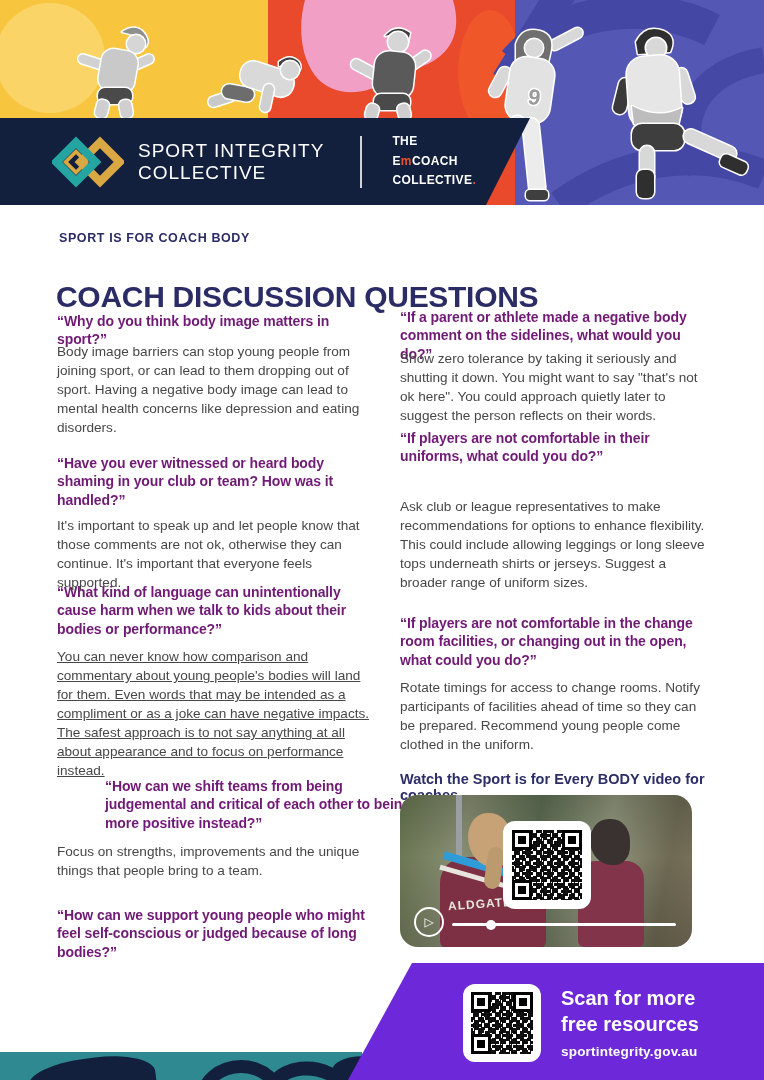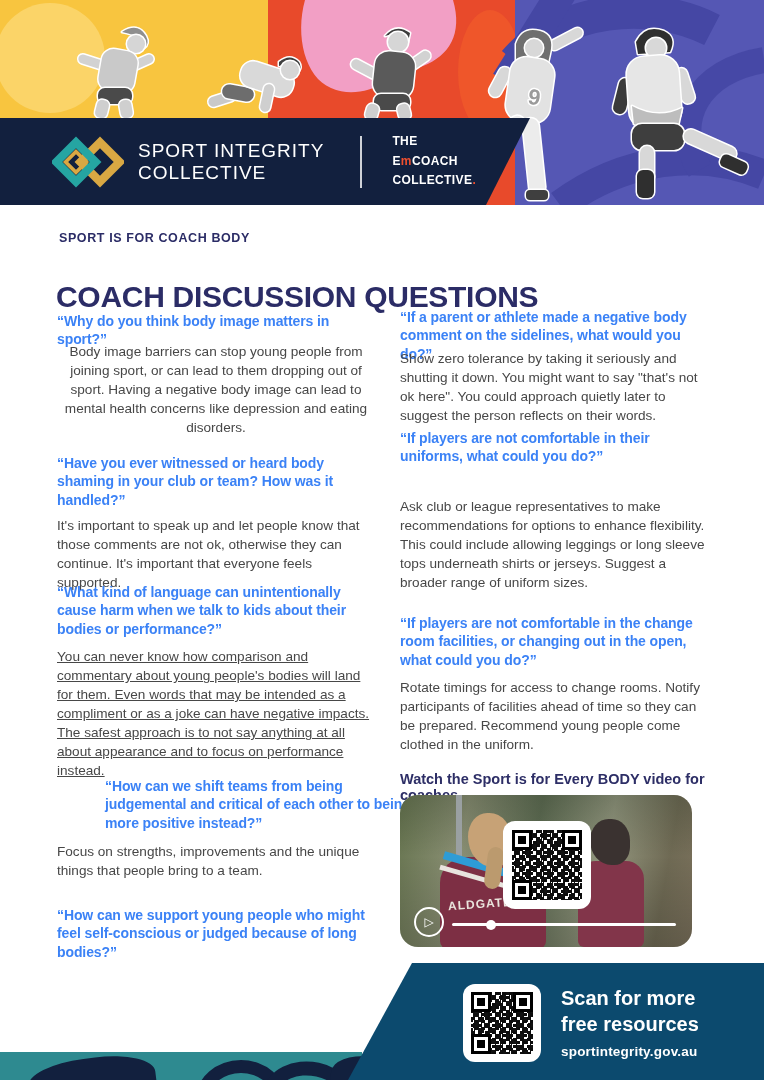--- a/index.html
+++ b/index.html
@@ -17,21 +17,21 @@
   .brand-name{color:#fff;font-weight:normal;font-size:19px;line-height:22px;letter-spacing:1px;}
   .band-divider{width:2px;height:52px;background:rgba(255,255,255,.8);margin:0 16px 0 22px;}
   .collective{color:#fff;font-weight:bold;font-size:12px;line-height:19.5px;letter-spacing:.4px;}
   .collective .accent{color:#F04F2E;}
 
   
   .eyebrow{color:#2B2C66;font-weight:bold;font-size:12.5px;letter-spacing:.6px;}
   .page-title{color:#2B2C66;font-weight:bold;font-size:30px;letter-spacing:-.3px;}
 
   
-  .q{color:#3b82f6;font-weight:bold;font-size:14px;line-height:1.32;letter-spacing:-.1px;}
+  .q{color:#701a75;font-weight:bold;font-size:14px;line-height:1.32;letter-spacing:-.1px;}
   .a{color:#474747;font-size:13.6px;line-height:1.4;}
   .a.muted{color:#5C5F8D;}
   .colL{left:57px;width:318px;}
   .colR{left:400px;width:310px;}
 
   .watch-heading{color:#2D2E66;font-weight:bold;font-size:14.5px;}
 
   
   .video{position:absolute;top:795px;left:400px;width:292px;height:152px;border-radius:18px;
          overflow:hidden;background:
@@ -57,21 +57,21 @@
   
   .qr{background:#fff;border-radius:12px;display:flex;align-items:center;justify-content:center;}
   .qr-inner{position:relative;background:
       repeating-conic-gradient(#0c0c0c 0% 25%,transparent 0% 50%) 0 0/7px 7px,
       repeating-conic-gradient(#111 0% 25%,#fff 0% 50%) 2px 3px/11px 11px;}
   .finder{position:absolute;width:14px;height:14px;border:3px solid #000;background:#fff;}
   .finder::after{content:"";position:absolute;left:3px;top:3px;width:8px;height:8px;background:#000;}
   .finder.tl{left:0;top:0;} .finder.tr{right:0;top:0;} .finder.bl{left:0;bottom:0;}
 
   
-  .footer{position:absolute;top:963px;left:348px;width:416px;height:117px;background:#0c4a6e;
+  .footer{position:absolute;top:963px;left:348px;width:416px;height:117px;background:#6d28d9;
           clip-path:polygon(64px 0,100% 0,100% 100%,0 100%);}
   .footer .qr{position:absolute;left:115px;top:21px;width:78px;height:78px;}
   .scan-line{position:absolute;left:213px;color:#fff;font-weight:bold;font-size:20px;line-height:26px;}
   .site{position:absolute;left:213px;top:81px;color:#fff;font-size:13.5px;font-weight:bold;letter-spacing:.2px;}
 
   
   .teal-band{position:absolute;top:1052px;left:0;width:362px;height:28px;background:#2E8A90;overflow:hidden;}
   .teal-band .blob{position:absolute;background:#12203E;}
   .blob1{left:28px;top:6px;width:128px;height:46px;border-radius:50% 50% 40% 60%;transform:rotate(-7deg);}
   .blob2{left:196px;top:8px;width:64px;height:52px;border:13px solid #12203E;background:transparent !important;border-radius:50%;}
@@ -171,21 +171,21 @@
       <div>THE</div>
       <div><span>E</span><span class="accent">m</span><span>COACH</span></div>
       <div><span>COLLECTIVE</span><span class="accent">.</span></div>
     </div>
   </div>
 
   <div class="abs eyebrow" style="top:231px;left:59px;">SPORT IS FOR COACH BODY</div>
   <div class="abs page-title" style="top:260px;left:56px;margin-top:20px;">COACH DISCUSSION QUESTIONS</div>
 
   <div class="abs q colL" style="top:312px;">“Why do you think body image matters in sport?”</div>
-  <div class="abs a colL" style="top:342px;text-align:center;">Body image barriers can stop young people from joining sport, or can lead to them dropping out of sport. Having a negative body image can lead to mental health concerns like depression and eating disorders.</div>
+  <div class="abs a colL" style="top:342px;">Body image barriers can stop young people from joining sport, or can lead to them dropping out of sport. Having a negative body image can lead to mental health concerns like depression and eating disorders.</div>
 
   <div class="abs q colL" style="top:454px;">“Have you ever witnessed or heard body shaming in your club or team? How was it handled?”</div>
   <div class="abs a colL" style="top:516px;">It's important to speak up and let people know that those comments are not ok, otherwise they can continue. It's important that everyone feels supported.</div>
 
   <div class="abs q colL" style="top:583px;">“What kind of language can unintentionally cause harm when we talk to kids about their bodies or performance?”</div>
   <div class="abs a colL" style="top:647px;text-decoration:underline;">You can never know how comparison and commentary about young people's bodies will land for them. Even words that may be intended as a compliment or as a joke can have negative impacts. The safest approach is to not say anything at all about appearance and to focus on performance instead.</div>
 
   <div class="abs q colL" style="top:777px;margin-left:48px;">“How can we shift teams from being judgemental and critical of each other to being more positive instead?”</div>
   <div class="abs a colL" style="top:842px;">Focus on strengths, improvements and the unique things that people bring to a team.</div>
 

